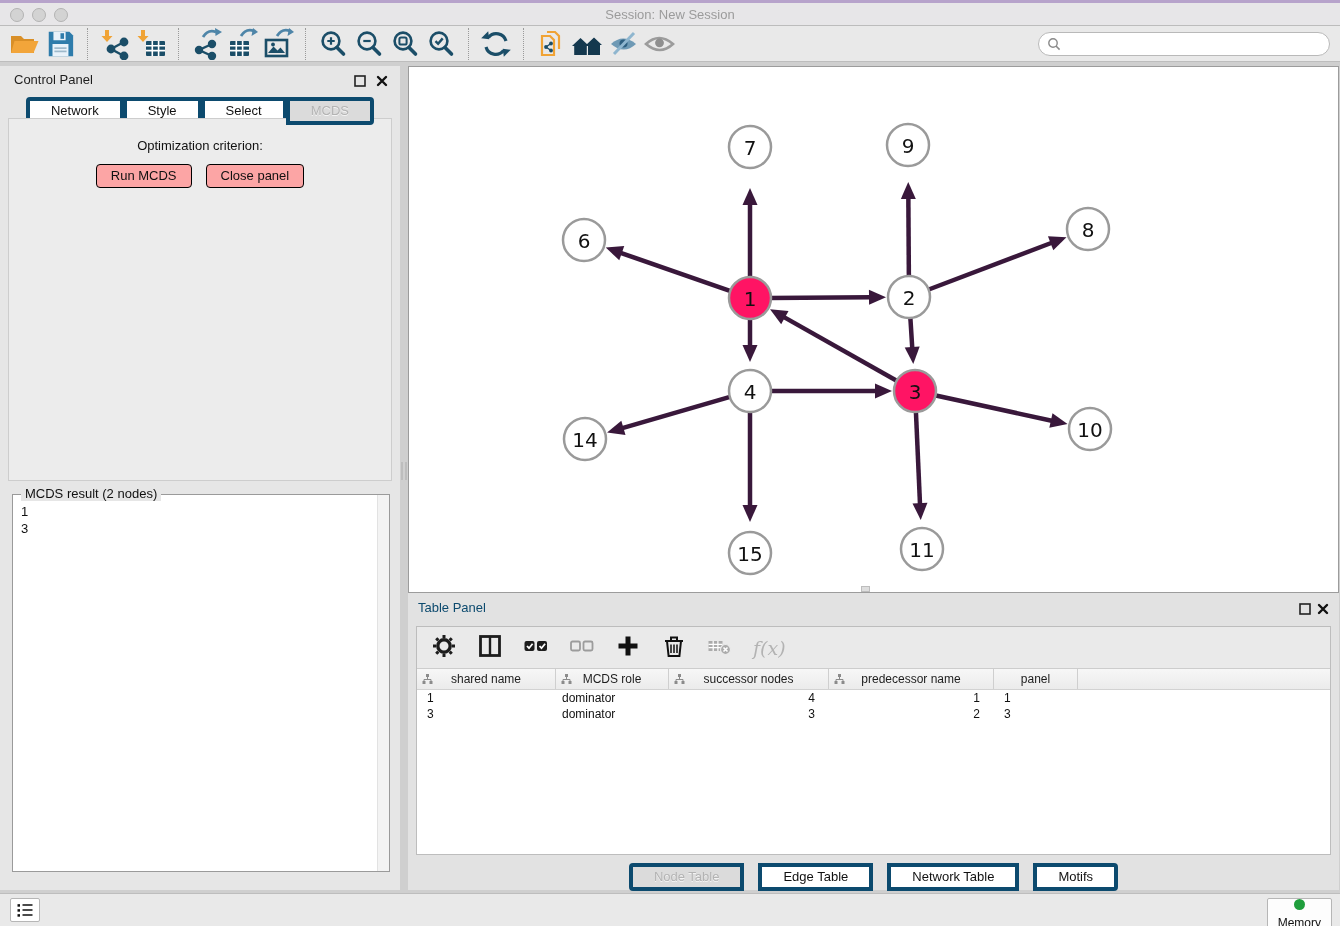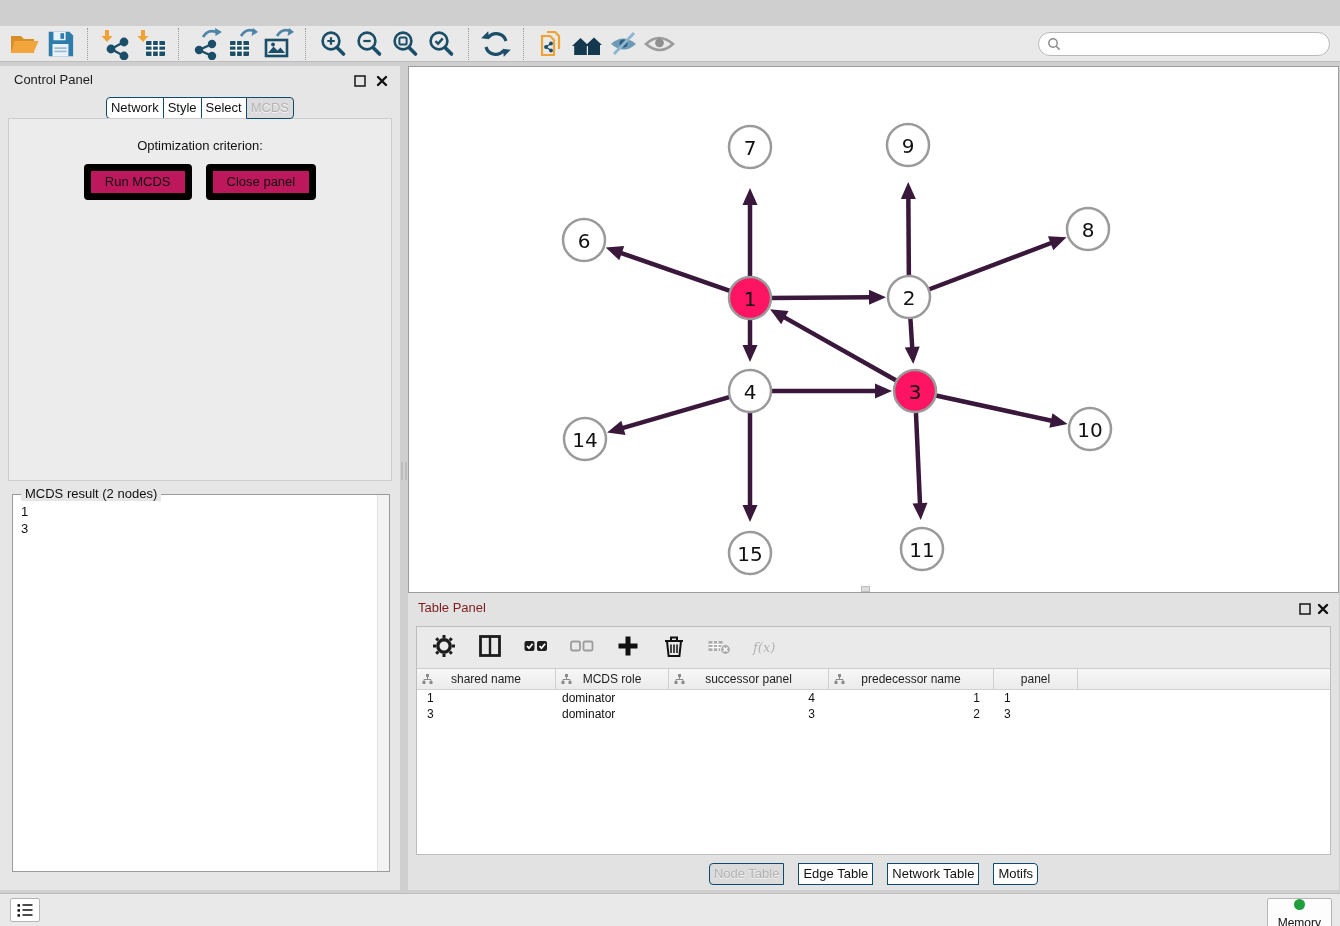--- a/index.html
+++ b/index.html
@@ -28,35 +28,35 @@
   
   .control-panel { position:absolute; left:0; top:66px; width:400px; height:824px; background:#e6e6e6; }
   .cp-header { position:relative; height:28px; }
   .cp-title { position:absolute; left:14px; top:6px; font-size:13px; color:#1d1d1d; }
   .panel-float { position:absolute; top:7px; width:12px; height:12px; }
   .panel-close { position:absolute; top:7px; width:12px; height:12px; }
   .cp-header .panel-float { right:34px; } .cp-header .panel-close { right:12px; }
 
   .tabs-row { display:flex; justify-content:center; }
   .cp-tabs { position:absolute; left:0; right:0; top:31px; }
-  .tab { font-size:13px; color:#111; background:#fff; border:1px solid #0c4a6e; margin-left:-1px;
-    padding:2px 4px 3px; position:relative; }
+  .tab { font-size:13px; color:#111; background:#fff; border:4px solid #0c4a6e; margin-left:-1px;
+    padding:2px 21px 3px; position:relative; }
   .tab:first-child { border-top-left-radius:4px; border-bottom-left-radius:4px; margin-left:0; }
   .tab:last-child { border-top-right-radius:4px; border-bottom-right-radius:4px; }
   .tab.selected { background:#dbdbdb; color:#b3b3b3; text-shadow:0 1px 0 #f4f4f4; z-index:1; }
 
   .cp-box { position:absolute; left:8px; right:8px; top:52px; height:363px;
     background:#ececec; border:1px solid #cdcdcd; }
   .opt-label { text-align:center; margin-top:19px; font-size:13px; color:#111; }
   .opt-select { position:relative; margin:9px auto 0; width:312px; height:23px; background:#fff;
     border:1px solid #b3b3b3; border-radius:4px; font-size:13px; color:#111;
     display:flex; align-items:center; padding-left:10px; }
   .opt-select .stepper { position:absolute; right:7px; top:4px; }
   .cp-buttons { display:flex; justify-content:center; gap:14px; margin-top:11px; }
-  .btn { font-size:13px; color:#111; background:#be185d; border:7px solid #000000; border-radius:4px;
+  .btn { font-size:13px; color:#111; background:#fca5a5; border:1px solid #000000; border-radius:4px;
     padding:3px 14px 4px; }
 
   .cp-result { position:absolute; left:12px; right:10px; top:428px; height:378px;
     border:1px solid #9a9a9a; background:#fff; }
   .cp-result .legend { position:absolute; left:8px; top:-9px; background:#e6e6e6; padding:0 4px;
     font-size:13px; color:#111; }
   .result-lines { padding:8px 8px 0; font-size:13px; line-height:17px; color:#111; }
   .result-scroll { position:absolute; right:0; top:0; bottom:0; width:12px; background:#f3f3f3;
     border-left:1px solid #e2e2e2; }
 
@@ -73,27 +73,27 @@
   .tl svg { position:absolute; left:1.5px; top:1.5px; }
   .tl.red { left:8px; background:#e5483e; border:1px solid #c43c32; }
   .tl.yellow { left:28px; background:#f5b02d; border:1px solid #d69729; }
   .tl.green { left:48px; background:#2fa63c; border:1px solid #268a31; }
   .nw-canvas { position:absolute; left:0; top:23px; right:0; bottom:0; background:#fff; }
   .nw-handle { position:absolute; left:452px; bottom:0px; width:9px; height:6px;
     background:#dedede; border:1px solid #bdbdbd; }
 
   
   .table-panel { position:absolute; left:408px; top:593px; width:931px; height:297px; background:#e2e2e2; }
-  .tp-title { position:absolute; left:10px; top:7px; font-size:13px; color:#7f1d1d; }
+  .tp-title { position:absolute; left:10px; top:7px; font-size:13px; color:#0c4a6e; }
   .table-panel .panel-float { right:28px; } .table-panel .panel-close { right:10px; }
   .tp-box { position:absolute; left:8px; right:8px; top:33px; height:229px;
     background:#fff; border:1px solid #bdbdbd; display:flex; flex-direction:column; }
   .tp-toolbar { height:42px; background:#eaeaea; border-bottom:1px solid #cdcdcd;
     display:flex; align-items:center; padding-left:14px; gap:20px; flex:0 0 auto; }
-  .fx { font-family:"DejaVu Serif", serif; font-style:italic; font-size:13px; color:#b3b3b3;text-align:right; }
+  .fx { font-family:"DejaVu Serif", serif; font-style:italic; font-size:19px; color:#b3b3b3;text-align:right; }
   .tp-colheader { height:21px; display:flex; background:linear-gradient(#f7f7f7,#ebebeb);
     border-bottom:1px solid #d2d2d2; flex:0 0 auto; }
   .col-cell { position:relative; display:flex; align-items:center; justify-content:center;
     font-size:12px; color:#1d1d1d; border-right:1px solid #cfcfcf; height:100%; }
   .col-cell .tree-ic { position:absolute; left:5px; top:5px; }
   .c1{width:139px} .c2{width:113px} .c3{width:160px} .c4{width:165px} .c5{width:84px}
   .tp-row { display:flex; height:16px; font-size:12px; color:#111; background:#fff; }
   .row-cell { height:16px; line-height:16px; overflow:hidden; }
   .row-cell.a-l1 { padding-left:10px; } .row-cell.a-l2 { padding-left:6px; }
   .row-cell.a-r { text-align:right; padding-right:14px; }
@@ -107,20 +107,26 @@
   .sb-mem-btn { position:absolute; right:8px; top:4px; height:36px; background:#fdfdfd;
     border:1px solid #b6b6b6; border-radius:2px; display:flex; align-items:center; gap:6px;
     padding:0 10px; font-size:12px; color:#111;flex-direction:column; }
   .mem-dot { width:11px; height:11px; border-radius:50%; background:#1f9e3c; }
 </style>
 </head>
 <body>
 
 <div id="screen">
 
+  <div class="titlebar">
+    <span class="tl-gray" style="left:10px"></span>
+    <span class="tl-gray" style="left:32px"></span>
+    <span class="tl-gray" style="left:54px"></span>
+    <div class="title">Session: New Session</div>
+  </div>
 
   <div class="main-toolbar">
     <span class="tb-icon">
       <svg width="32" height="30" viewBox="0 0 32 30">
           <path d="M3 7h10l3 3h10v14H3z" fill="#d98f27"></path>
           <path d="M6.5 12h24l-5 12H3z" fill="#f2a53a"></path>
         </svg>
     </span>
     <span class="tb-icon">
       <svg width="30" height="30" viewBox="0 0 32 32">
@@ -463,21 +469,21 @@
         </span>
         <span class="col-cell c3">
           <span class="tree-ic"><svg width="11" height="11" viewBox="0 0 11 11">
                 <g fill="#8b8b8b">
                   <rect x="4" y="0" width="3" height="3"></rect>
                   <rect x="0.5" y="7" width="3" height="3"></rect>
                   <rect x="7.5" y="7" width="3" height="3"></rect>
                 </g>
                 <path d="M5.5 3v2.5M2 7V5.5h7V7" stroke="#8b8b8b" fill="none"></path>
               </svg></span>
-          <span>successor panel</span>
+          <span>successor nodes</span>
         </span>
         <span class="col-cell c4">
           <span class="tree-ic"><svg width="11" height="11" viewBox="0 0 11 11">
                 <g fill="#8b8b8b">
                   <rect x="4" y="0" width="3" height="3"></rect>
                   <rect x="0.5" y="7" width="3" height="3"></rect>
                   <rect x="7.5" y="7" width="3" height="3"></rect>
                 </g>
                 <path d="M5.5 3v2.5M2 7V5.5h7V7" stroke="#8b8b8b" fill="none"></path>
               </svg></span>

